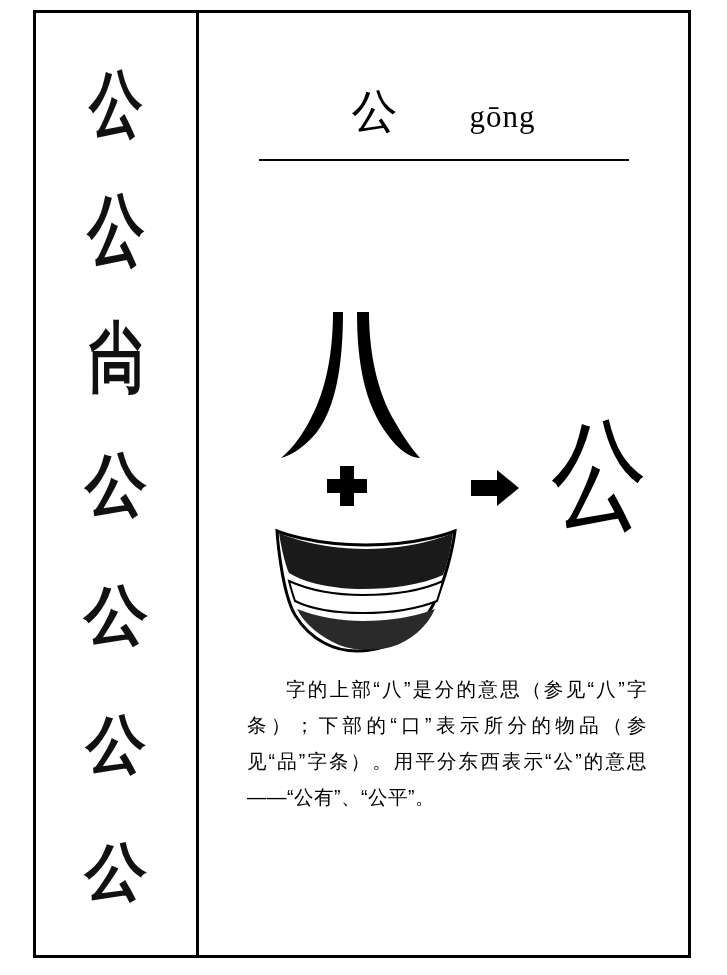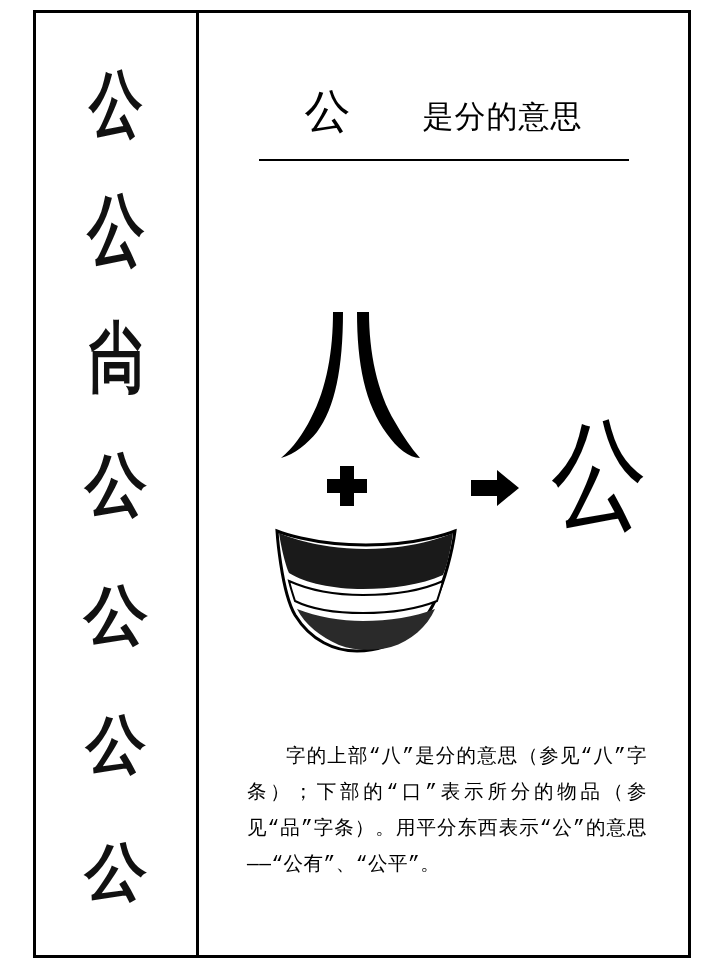--- a/index.html
+++ b/index.html
@@ -185,23 +185,23 @@
     line-height: 1;
     text-align: center;
     transform: scaleY(1.25);
     color: #000000;
   }
 
   
   .explanation {
     position: absolute;
     left: 48px;
-    top: 726px;
+    top: 658px;
     width: 400px;
-    font-family: Liberation Mono, monospace;
+    font-family: Liberation Sans, sans-serif;
     font-size: 19.5px;
     line-height: 1.85;
     text-align: justify;
     text-indent: 2em;
     color: #000000;
     letter-spacing: 0.5px;
   }
 </style>
 </head>
 <body>
@@ -218,21 +218,21 @@
     <div class="glyph-ancient v4">公</div>
     <div class="glyph-ancient v5">公</div>
     <div class="glyph-ancient v6">公</div>
     <div class="glyph-ancient v7">公</div>
   </div>
 
   <div class="right-panel">
 
     <div class="headword">
       <span class="headword-char">公</span>
-      <span class="headword-pinyin">是分的意思</span>
+      <span class="headword-pinyin">gōng</span>
     </div>
     <div class="header-rule"></div>
 
     <div class="illustration">
 
       <div class="comp-ba">
         <svg width="145" height="160" viewBox="0 0 145 160" aria-hidden="true">
           <path d="M56 4 C56 42 50 80 34 110 C26 126 16 140 4 150 C18 146 30 136 40 124 C58 100 66 60 66 4 Z" fill="#000000"></path>
           <path d="M92 4 C92 44 100 84 118 114 C126 128 134 140 143 150 C132 150 120 140 110 126 C88 96 80 56 80 4 Z" fill="#000000"></path>
         </svg>

